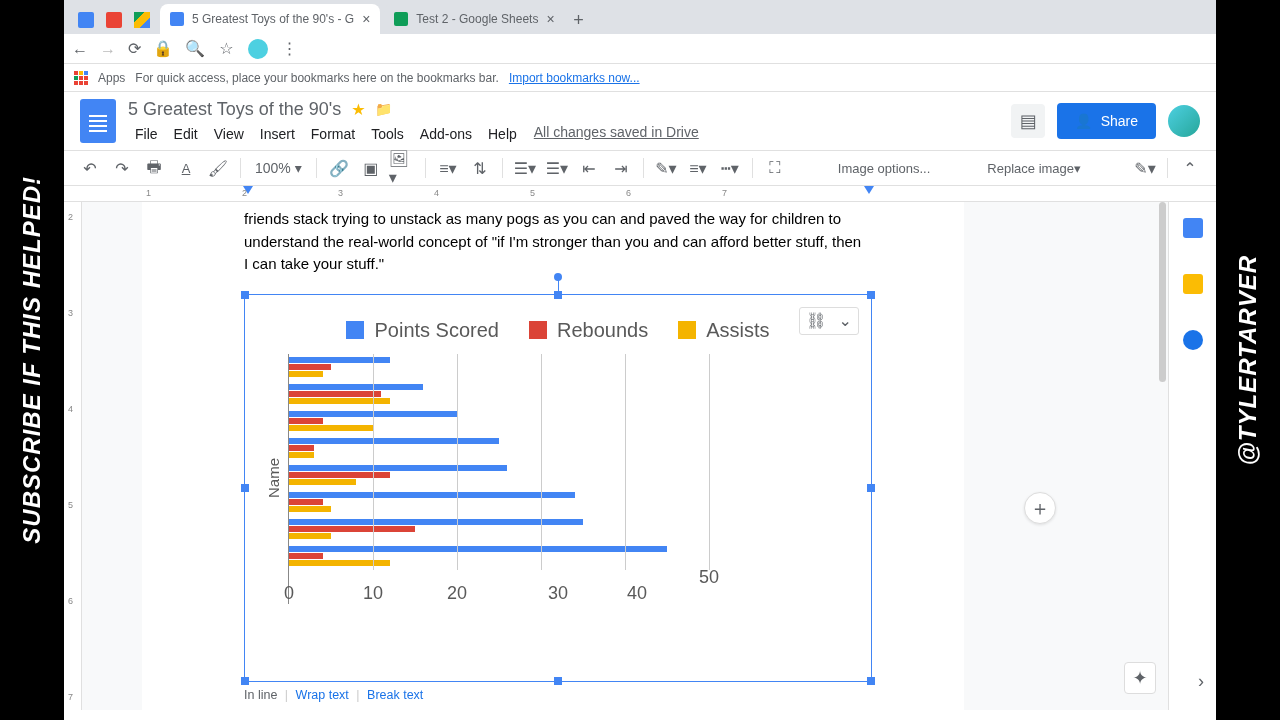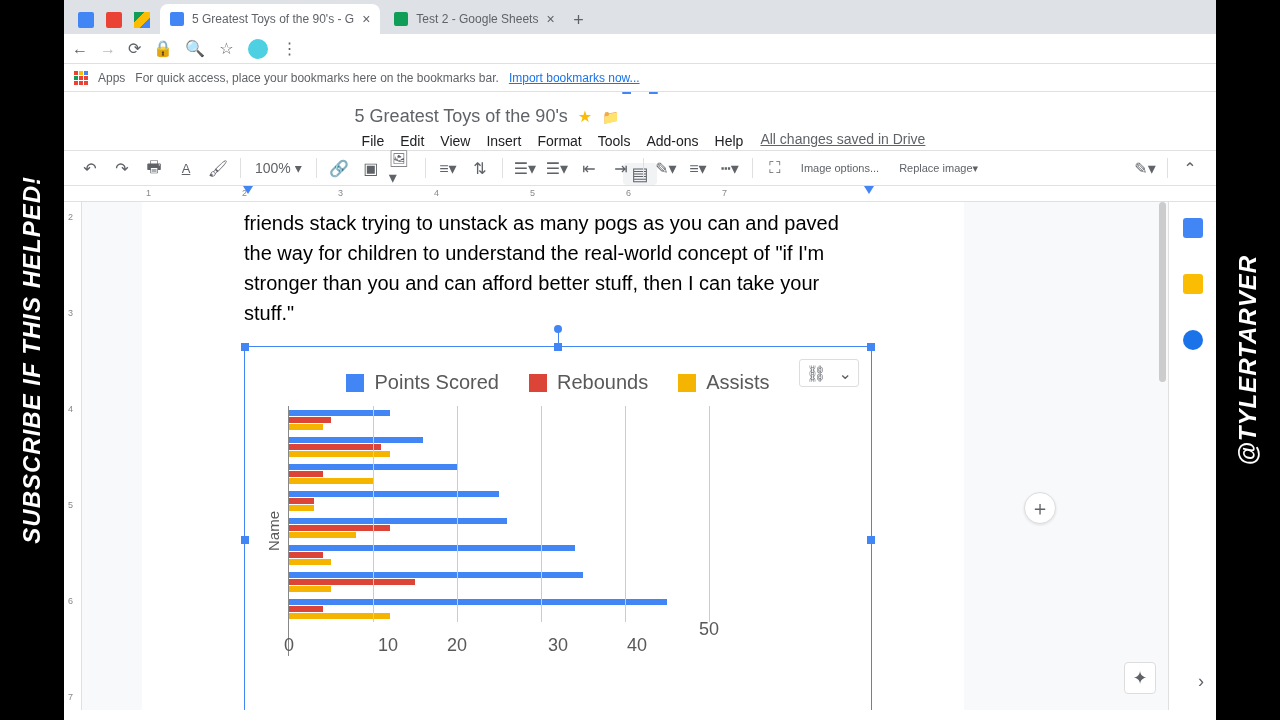--- a/index.html
+++ b/index.html
@@ -34,50 +34,50 @@
 .avatar-sm { width: 20px; height: 20px; border-radius: 50%; background: #4dd0e1; }
 
 .bookmark-bar { height: 28px; background: #fff; display: flex; align-items: center; padding: 0 10px; gap: 10px; font-size: 12px; color: #5f6368; border-bottom: 1px solid #e0e0e0; }
 .apps-icon { width: 14px; height: 14px; display: grid; grid-template-columns: repeat(3,1fr); grid-template-rows: repeat(3,1fr); gap: 1px; }
 .apps-icon span { background: #ea4335; }
 .apps-icon span:nth-child(2) { background: #fbbc04; }
 .apps-icon span:nth-child(3) { background: #4285f4; }
 .apps-icon span:nth-child(4) { background: #0f9d58; }
 .link-blue { color: #1a73e8; text-decoration: underline; }
 
-.doc-header { height: 58px; display: flex; align-items: center; padding: 0 16px; gap: 12px; flex-direction: column; }
+.doc-header { height: 58px; display: flex; align-items: center; padding: 0 16px; gap: 12px; }
 .doc-logo { width: 36px; height: 44px; background: #4285f4; border-radius: 3px; display: flex; align-items: center; justify-content: center; }
 .doc-logo-inner { width: 18px; height: 2px; background: #fff; box-shadow: 0 5px 0 #fff, 0 10px 0 #fff, 0 -5px 0 #fff; }
 .doc-title-area { flex: 1; }
 .doc-title-row { display: flex; align-items: center; gap: 10px; }
 .doc-title { font-size: 18px; color: #5f6368; }
 .star-icon { color: #fbbc04; font-size: 16px; }
 .folder-icon { color: #9e9e9e; font-size: 14px; }
 .menu-row { display: flex; gap: 2px; margin-top: 4px; font-size: 14px; color: #202124; }
 .menu-item { padding: 2px 7px; cursor: pointer; }
 .saved-text { margin-left: 8px; color: #5f6368; text-decoration: underline; font-size: 14px; }
 .comment-btn { width: 34px; height: 34px; background: #f1f3f4; border-radius: 4px; display: flex; align-items: center; justify-content: center; color: #5f6368; font-size: 18px; }
 .share-btn { height: 36px; background: #1a73e8; color: #fff; border-radius: 4px; padding: 0 18px; display: flex; align-items: center; gap: 8px; font-size: 14px; font-weight: 500; }
 .avatar-lg { width: 32px; height: 32px; border-radius: 50%; background: linear-gradient(135deg, #4dd0e1, #26a69a); }
 
 .toolbar { height: 36px; border-top: 1px solid #e0e0e0; border-bottom: 1px solid #e0e0e0; display: flex; align-items: center; padding: 0 12px; gap: 4px; color: #5f6368; font-size: 14px; }
 .tb-btn { width: 28px; height: 28px; display: flex; align-items: center; justify-content: center; font-size: 16px; }
 .tb-sep { width: 1px; height: 20px; background: #e0e0e0; margin: 0 4px; }
 .zoom-sel { padding: 0 6px; display: flex; align-items: center; gap: 4px; }
-.tb-text { padding: 0 8px; font-size: 11px; }
+.tb-text { padding: 0 8px; font-size: 13px; margin-left: 37px; }
 .tb-spacer { flex: 1; }
 
 .ruler { height: 16px; background: #fff; border-bottom: 1px solid #e0e0e0; position: relative; font-size: 9px; color: #888; }
 .ruler-mark { position: absolute; top: 2px; }
 .ruler-indent-left { position: absolute; left: 179px; top: 0; width: 0; height: 0; border-left: 5px solid transparent; border-right: 5px solid transparent; border-top: 8px solid #4285f4; }
 .ruler-indent-right { position: absolute; left: 800px; top: 0; width: 0; height: 0; border-left: 5px solid transparent; border-right: 5px solid transparent; border-top: 8px solid #4285f4; }
 
 .doc-body { position: relative; height: 508px; background: #f8f9fa; overflow: hidden; }
 .page { position: absolute; left: 78px; top: 0; width: 822px; background: #fff; min-height: 600px; padding: 0 102px; }
-.doc-text { font-family: Arial; font-size: 20px; line-height: 1.5; color: #000; }
+.doc-text { font-family: Arial; font-size: 15px; line-height: 1.5; color: #000; }
 
 .chart-container { position: relative; margin-top: 18px; width: 628px; height: 388px; border: 1px solid #4285f4; }
 .chart-handle { position: absolute; width: 8px; height: 8px; background: #4285f4; }
 .h-tl { left: -4px; top: -4px; }
 .h-tr { right: -4px; top: -4px; }
 .h-bl { left: -4px; bottom: -4px; }
 .h-br { right: -4px; bottom: -4px; }
 .h-tm { left: 50%; top: -4px; margin-left: -4px; }
 .h-bm { left: 50%; bottom: -4px; margin-left: -4px; }
 .h-ml { left: -4px; top: 50%; margin-top: -4px; }
@@ -312,21 +312,21 @@
               <div class="legend-item">
                 <div class="legend-sq" style="background: rgb(244, 180, 0);"></div>
                 <span>Assists</span>
               </div>
             </div>
           <div class="chart-area">
             <div class="y-axis-label">Name</div>
             <div class="plot" id="plot">
                 <div class="x-label" style="left: 0px; bottom: 0px;">0</div>
                 <div class="gridline" style="left: 84px;"></div>
-                <div class="x-label" style="left: 84px; bottom: 0px; margin-left: 15px;">10</div>
+                <div class="x-label" style="left: 84px; bottom: 0px;">10</div>
                 <div class="gridline" style="left: 168px;"></div>
                 <div class="x-label" style="left: 168px; bottom: 0px;">20</div>
                 <div class="gridline" style="left: 252px;"></div>
                 <div class="x-label" style="left: 252px; bottom: 0px; margin-left: 17px;">30</div>
                 <div class="gridline" style="left: 336px;"></div>
                 <div class="x-label" style="left: 348px; bottom: 0px;">40</div>
                 <div class="gridline" style="left: 420px;"></div>
                 <div class="x-label" style="left: 420px; bottom: 16px;">50</div>
                 <div class="bar-group">
                   <div class="bar" style="width: 100.8px; background: rgb(66, 133, 244);"></div>

